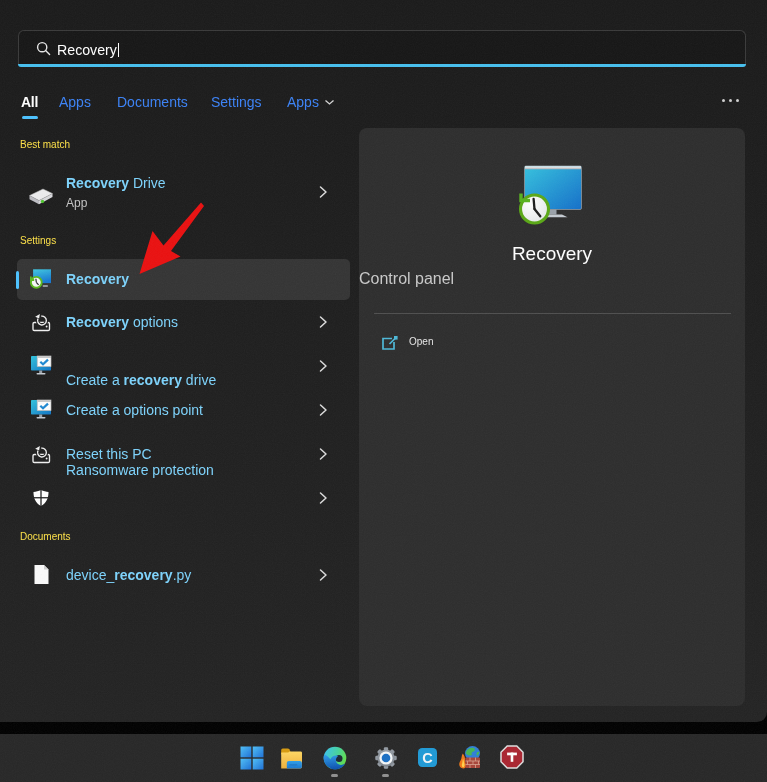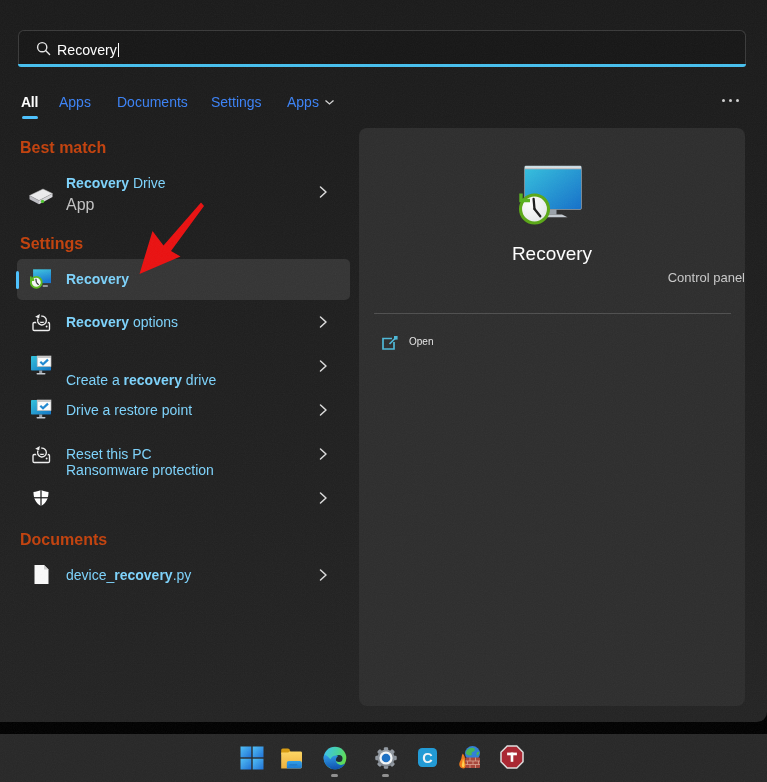--- a/index.html
+++ b/index.html
@@ -6,29 +6,29 @@
 .abs{position:absolute}
 #flyout{left:0;top:0;width:767px;height:722px;background:linear-gradient(180deg,#1a1a1a 0%,#1e1e1e 45%,#232323 100%);border-radius:0 0 10px 0}
 #searchbox{left:18px;top:30px;width:728px;height:34px;background:#161616;border:1px solid #3a3a3a;border-bottom:none;border-radius:6px 6px 0 0}
 #accent{left:18px;top:64px;width:728px;height:3px;background:#46bfee;border-radius:0 0 5px 5px}
 #searchtext{left:57px;top:0;height:34px;line-height:34px;font-size:14.2px;color:#fff}
 #cursor{display:inline-block;width:1.2px;height:14px;background:#fff;vertical-align:-2px;margin-left:1px}
 .tab{top:94px;font-size:14px;color:#3b82f6}
 .tab.sel{color:#fff;font-weight:bold;letter-spacing:-0.3px}
 #tabline{left:22px;top:116px;width:16px;height:3px;border-radius:2px;background:#4cc2ff}
 .dot{top:99px;width:3px;height:3px;border-radius:50%;background:#cfcfcf}
-.hdr{font-size:16px;font-weight:bold;color:#c2410c}
+.hdr{font-size:10px;font-weight:normal;color:#fde047}
 .title{font-size:14px;color:#7dd3fc}
 .title b{font-weight:bold}
-.sub{font-size:16px;color:#c3c3c3}
+.sub{font-size:12px;color:#c3c3c3}
 #hirow{left:17px;top:259px;width:333px;height:41px;background:#343434;border-radius:5px}
 #pill{left:16px;top:271px;width:3.2px;height:17.5px;border-radius:2px;background:#4cc2ff}
 #rpanel{left:359px;top:128px;width:386px;height:578px;background:#2d2d2d;border-radius:8px}
 #rtitle{left:359px;top:243px;width:386px;text-align:center;font-size:19px;color:#fff}
-#rsub{left:359px;top:270px;width:386px;text-align:right;font-size:13px;color:#c9c9c9}
+#rsub{left:359px;top:270px;width:386px;text-align:left;font-size:16px;color:#c9c9c9}
 #divider{left:374px;top:313px;width:357px;height:1px;background:#4f4f4f}
 #opentxt{left:409px;top:336px;font-size:10px;color:#e6e6e6}
 #taskbar{left:0;top:734px;width:767px;height:48px;background:#272727}
 .ind{top:774px;width:7px;height:3px;border-radius:1.5px;background:#8f8f8f}
 #noise{left:0;top:0;width:767px;height:782px;pointer-events:none;opacity:.05}
 </style></head>
 <body>
 <div class="abs" id="flyout"></div>
 <div class="abs" id="rpanel"></div>
 <div class="abs" id="searchbox"></div>
@@ -53,21 +53,21 @@
 <div class="abs hdr" style="left:20px;top:139px">Best match</div>
 <div class="abs hdr" style="left:20px;top:235px">Settings</div>
 <div class="abs hdr" style="left:20px;top:531px">Documents</div>
 <div class="abs" id="hirow"></div>
 <div class="abs" id="pill"></div>
 <div class="abs title" style="left:66px;top:175px"><b>Recovery</b> Drive</div>
 <div class="abs sub" style="left:66px;top:196px">App</div>
 <div class="abs title" style="left:66px;top:271px"><b>Recovery</b></div>
 <div class="abs title" style="left:66px;top:314px"><b>Recovery</b> options</div>
 <div class="abs title" style="left:66px;top:372px">Create a <b>recovery</b> drive</div>
-<div class="abs title" style="left:66px;top:402px">Drive a restore point</div>
+<div class="abs title" style="left:66px;top:402px">Create a options point</div>
 <div class="abs title" style="left:66px;top:446px">Reset this PC</div>
 <div class="abs title" style="left:66px;top:462px">Ransomware protection</div>
 <div class="abs title" style="left:66px;top:567px">device_<b>recovery</b>.py</div>
 <div class="abs" id="rtitle">Recovery</div>
 <div class="abs" id="rsub">Control panel</div>
 <div class="abs" id="divider"></div>
 <div class="abs" id="opentxt">Open</div>
 
 <svg class="abs" style="left:318px;top:185px" width="10" height="14" viewBox="0 0 10 14">
     <polyline points="2.5,2 8,7 2.5,12" fill="none" stroke="#dcdcdc" stroke-width="1.5" stroke-linecap="round" stroke-linejoin="round"></polyline>

